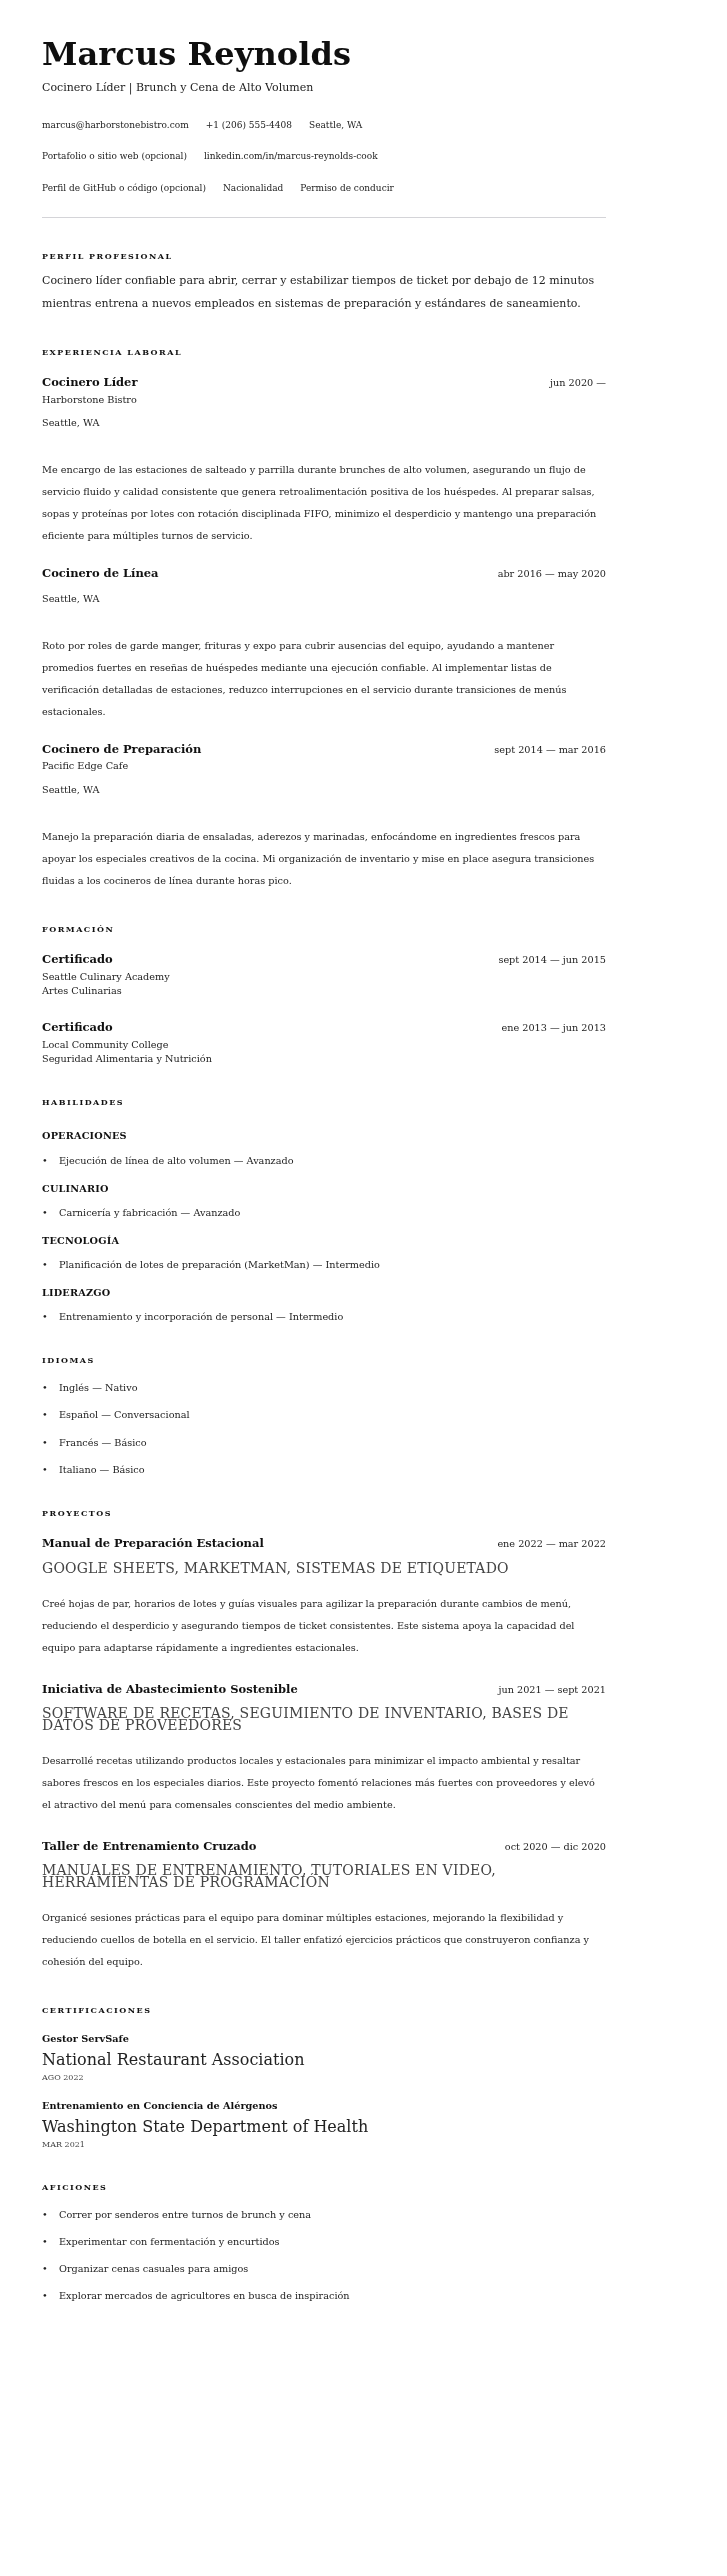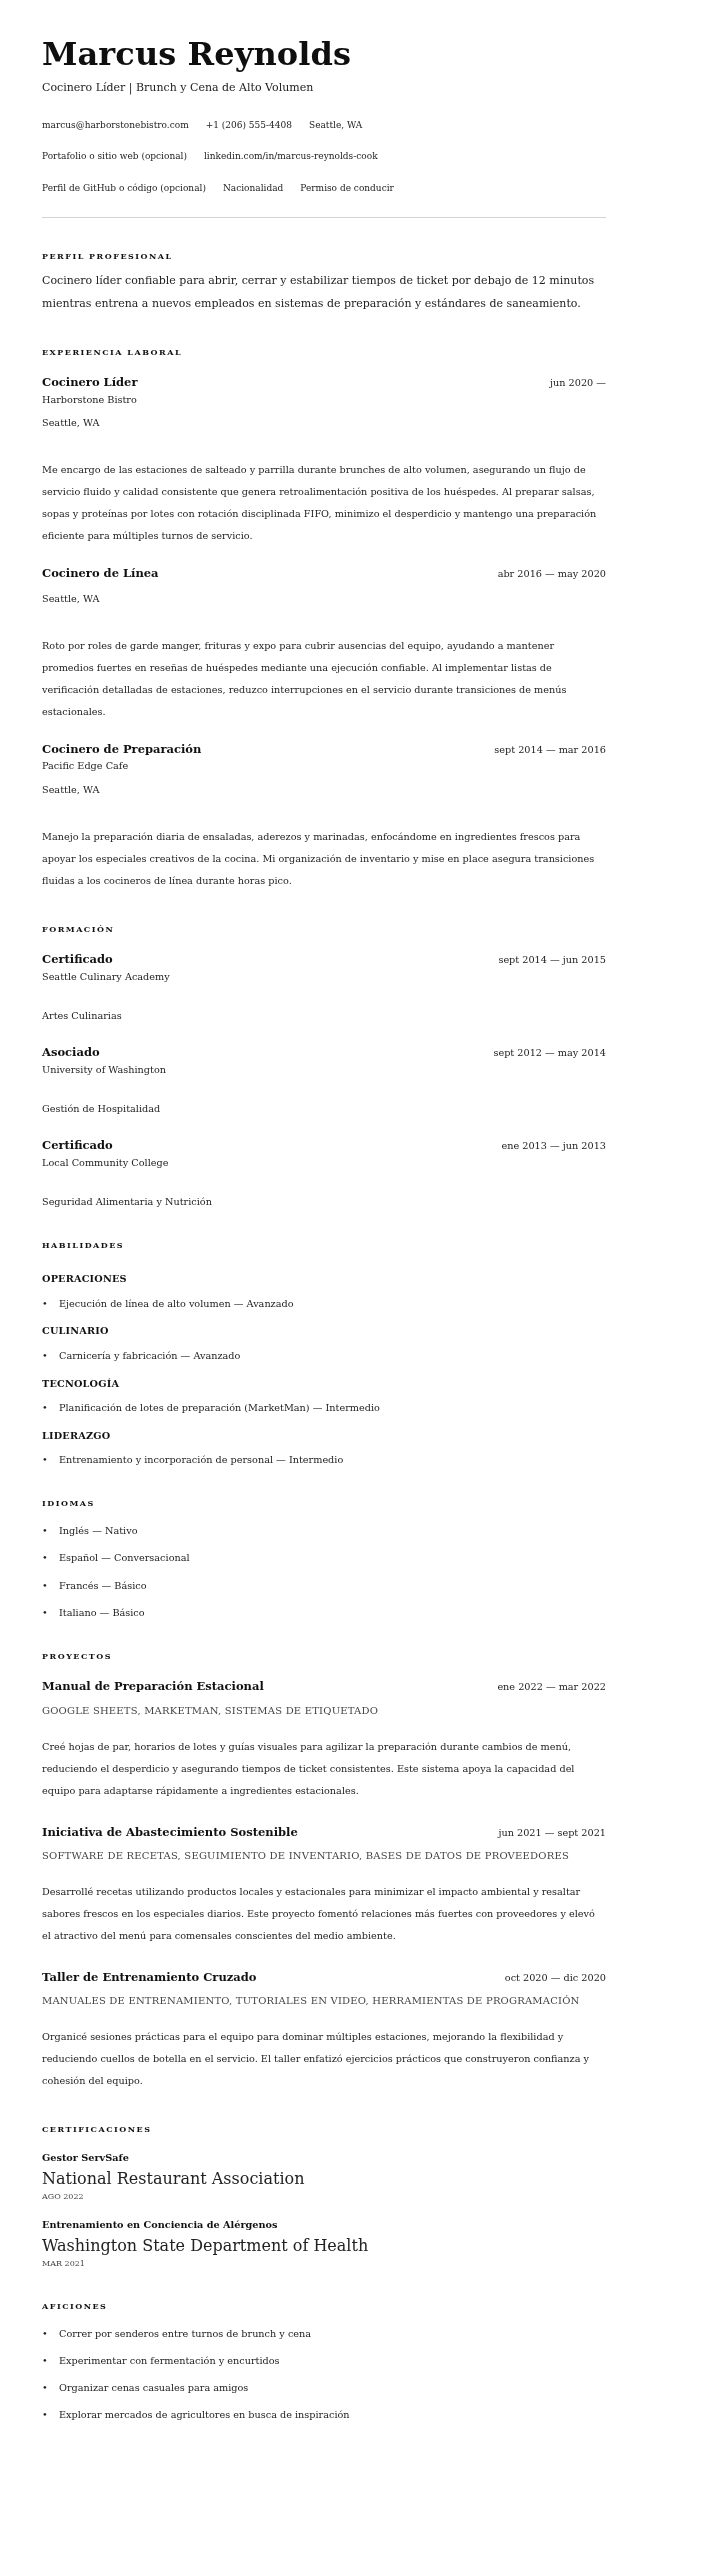--- a/index.html
+++ b/index.html
@@ -28,34 +28,34 @@
   .entry.first { margin-top: 16px; }
   .entry-head { display: flex; justify-content: space-between; align-items: baseline; }
   .entry-title { font-size: 11.5px; font-weight: bold; color: #111; line-height: 16px; }
   .entry-date { font-size: 9.7px; color: #222; line-height: 13.3px; }
   .entry-sub { font-size: 9.7px; color: #222; line-height: 13.3px; margin-top: 2.4px; }
   .entry-loc { font-size: 9.7px; color: #222; line-height: 13.3px; margin-top: 10.3px; }
   .entry-desc { font-size: 9.7px; line-height: 22px; color: #222; margin-top: 30px; }
 
   .edu { margin-top: 22px; }
   .edu.first { margin-top: 16px; }
-  .edu .entry-loc { margin-top: 26px; }
+  .edu .entry-loc { margin-top: 1px; }
 
   .skill-group { margin-top: 14.6px; }
   .skill-group.first { margin-top: 21px; }
   .skill-cat { font-size: 9.7px; font-weight: bold; color: #111; letter-spacing: 0.2px; line-height: 13.3px; }
   ul.bullets { list-style: none; margin-top: 11px; }
   ul.bullets li { position: relative; padding-left: 17px; font-size: 9.7px; color: #222; line-height: 13.3px; }
   ul.bullets li::before { content: "•"; position: absolute; left: 0; top: 0; color: #222; }
   ul.tight li + li { margin-top: 14px; }
   ul.tight { margin-top: 14.6px; }
 
   .proj { margin-top: 22px; }
   .proj.first { margin-top: 16px; }
-  .proj-tech { font-size: 10px; color: #444; letter-spacing: 0.2px; text-transform: uppercase; margin-top: 10.3px; line-height: 12px; }
+  .proj-tech { font-size: 14px; color: #444; letter-spacing: 0.2px; text-transform: uppercase; margin-top: 10.3px; line-height: 12px; }
   .proj .entry-desc { margin-top: 19px; }
 
   .cert { margin-top: 16px; }
   .cert.first { margin-top: 16px; }
   .cert-title { font-size: 9.7px; font-weight: bold; color: #111; line-height: 13.3px; }
   .cert-issuer { font-size: 16px; color: #222; margin-top: 7.3px; line-height: 13.3px; }
   .cert-date { font-size: 8px; color: #444; text-transform: uppercase; margin-top: 6px; line-height: 11px; }
 </style>
 </head>
 <body>
@@ -127,28 +127,20 @@
 
     <div class="edu first">
       <div class="entry-head">
         <div class="entry-title">Certificado</div>
         <div class="entry-date">sept 2014 — jun 2015</div>
       </div>
       <div class="entry-sub">Seattle Culinary Academy</div>
       <div class="entry-loc">Artes Culinarias</div>
     </div>
 
-    <div class="edu">
-      <div class="entry-head">
-        <div class="entry-title">Asociado</div>
-        <div class="entry-date">sept 2012 — may 2014</div>
-      </div>
-      <div class="entry-sub">University of Washington</div>
-      <div class="entry-loc">Gestión de Hospitalidad</div>
-    </div>
 
     <div class="edu">
       <div class="entry-head">
         <div class="entry-title">Certificado</div>
         <div class="entry-date">ene 2013 — jun 2013</div>
       </div>
       <div class="entry-sub">Local Community College</div>
       <div class="entry-loc">Seguridad Alimentaria y Nutrición</div>
     </div>
   </section>

